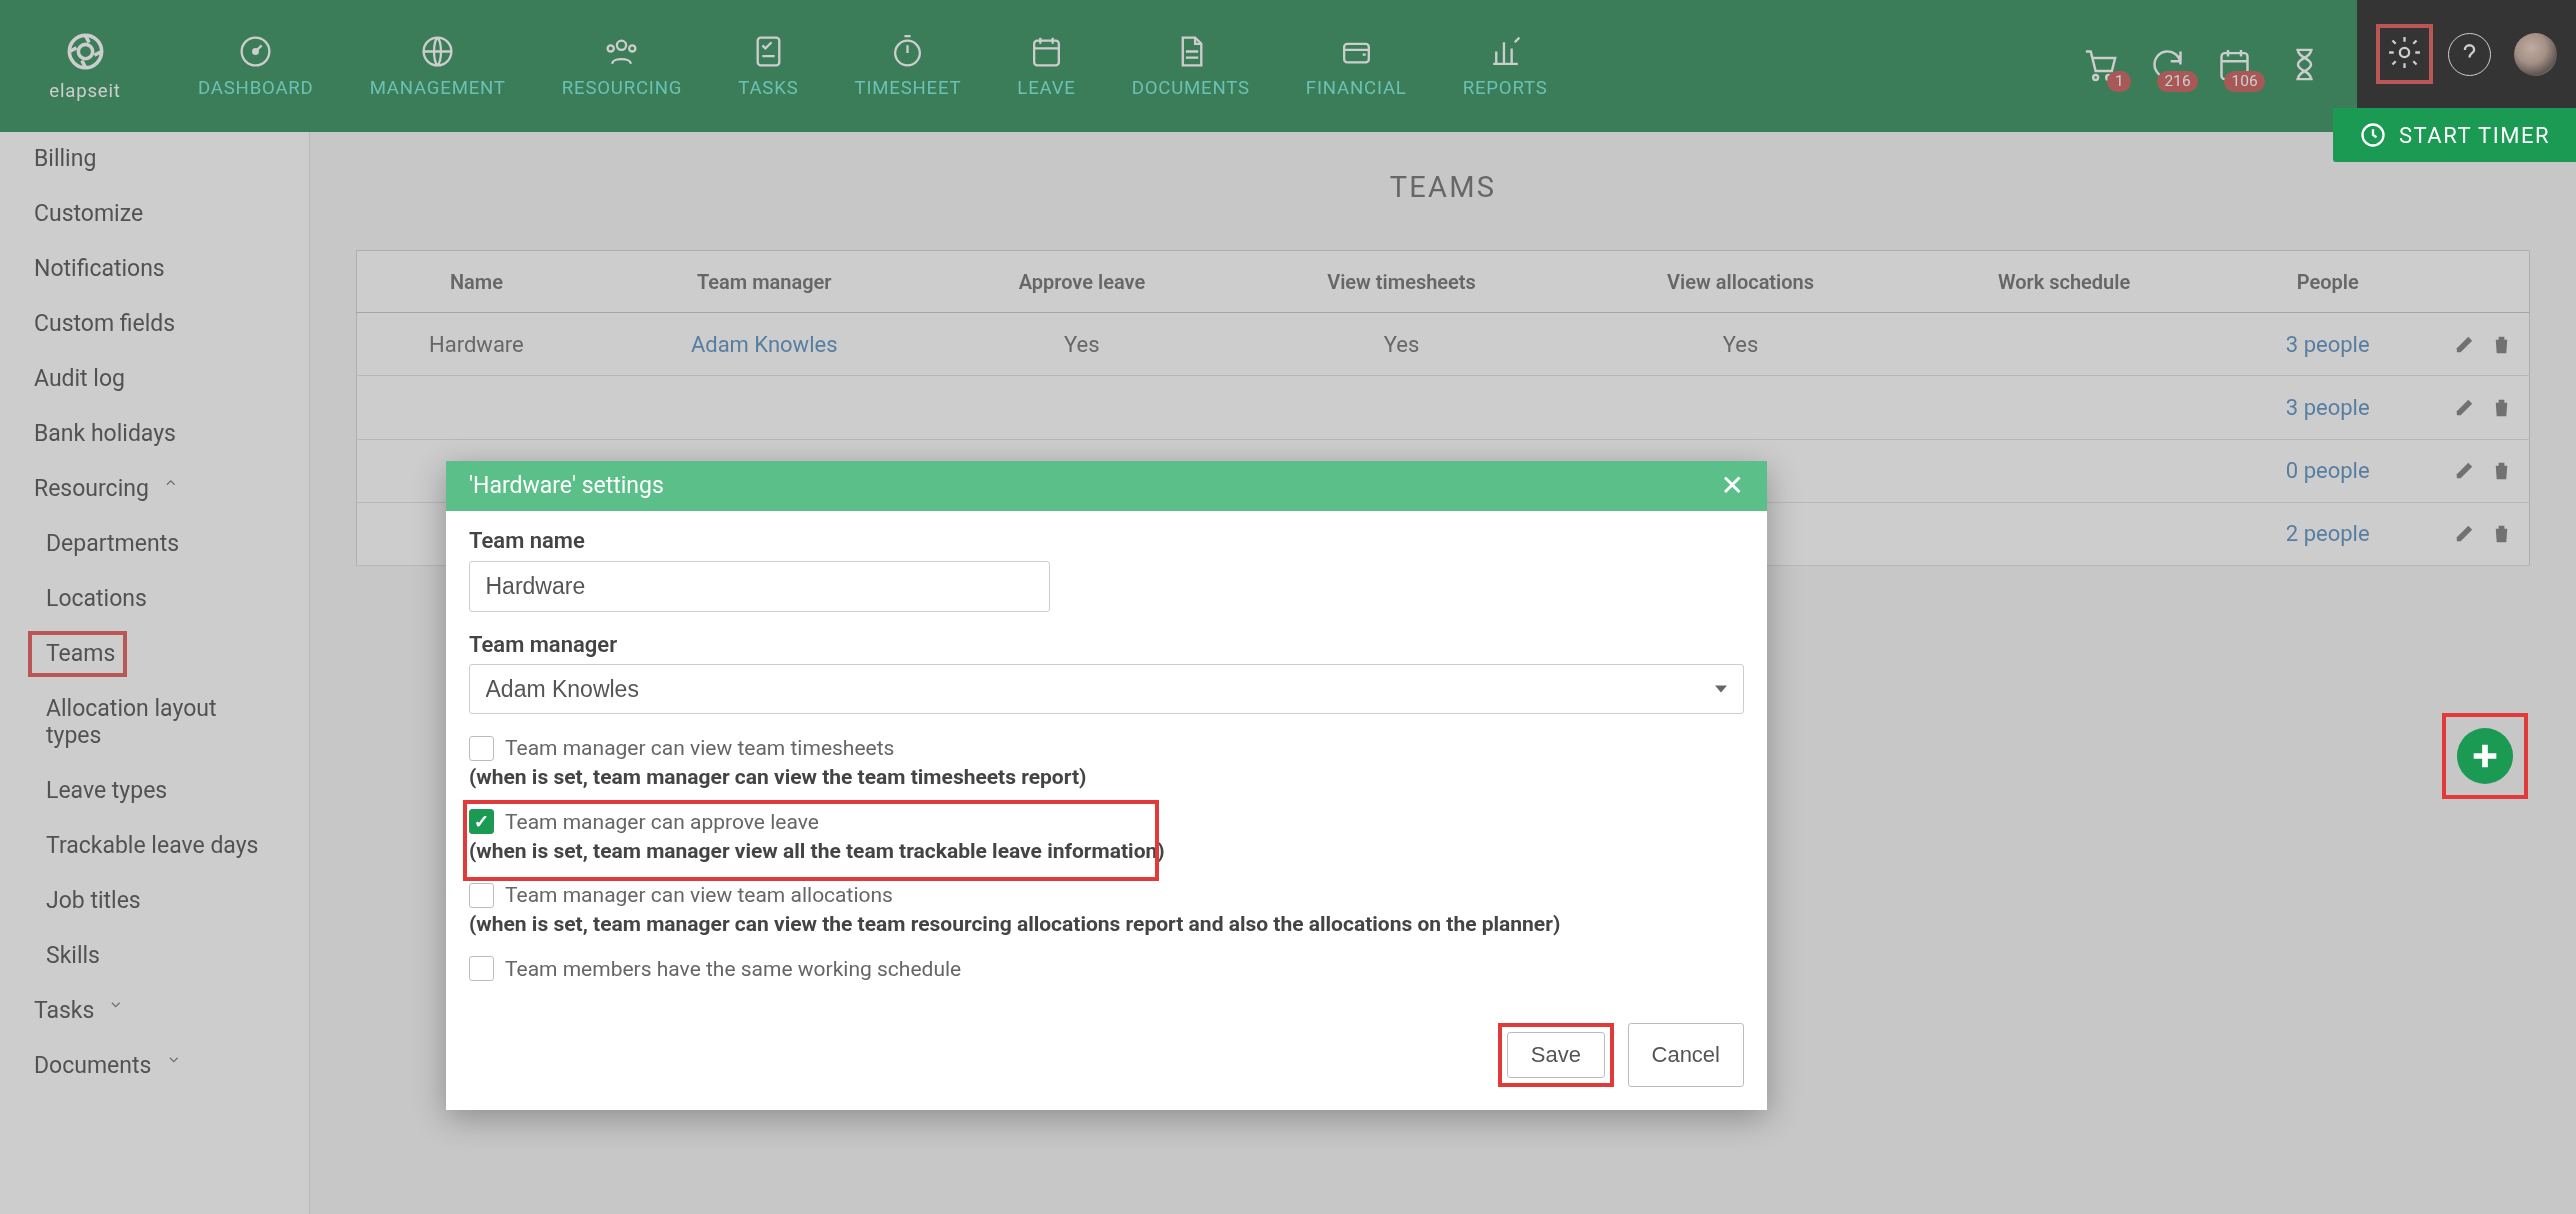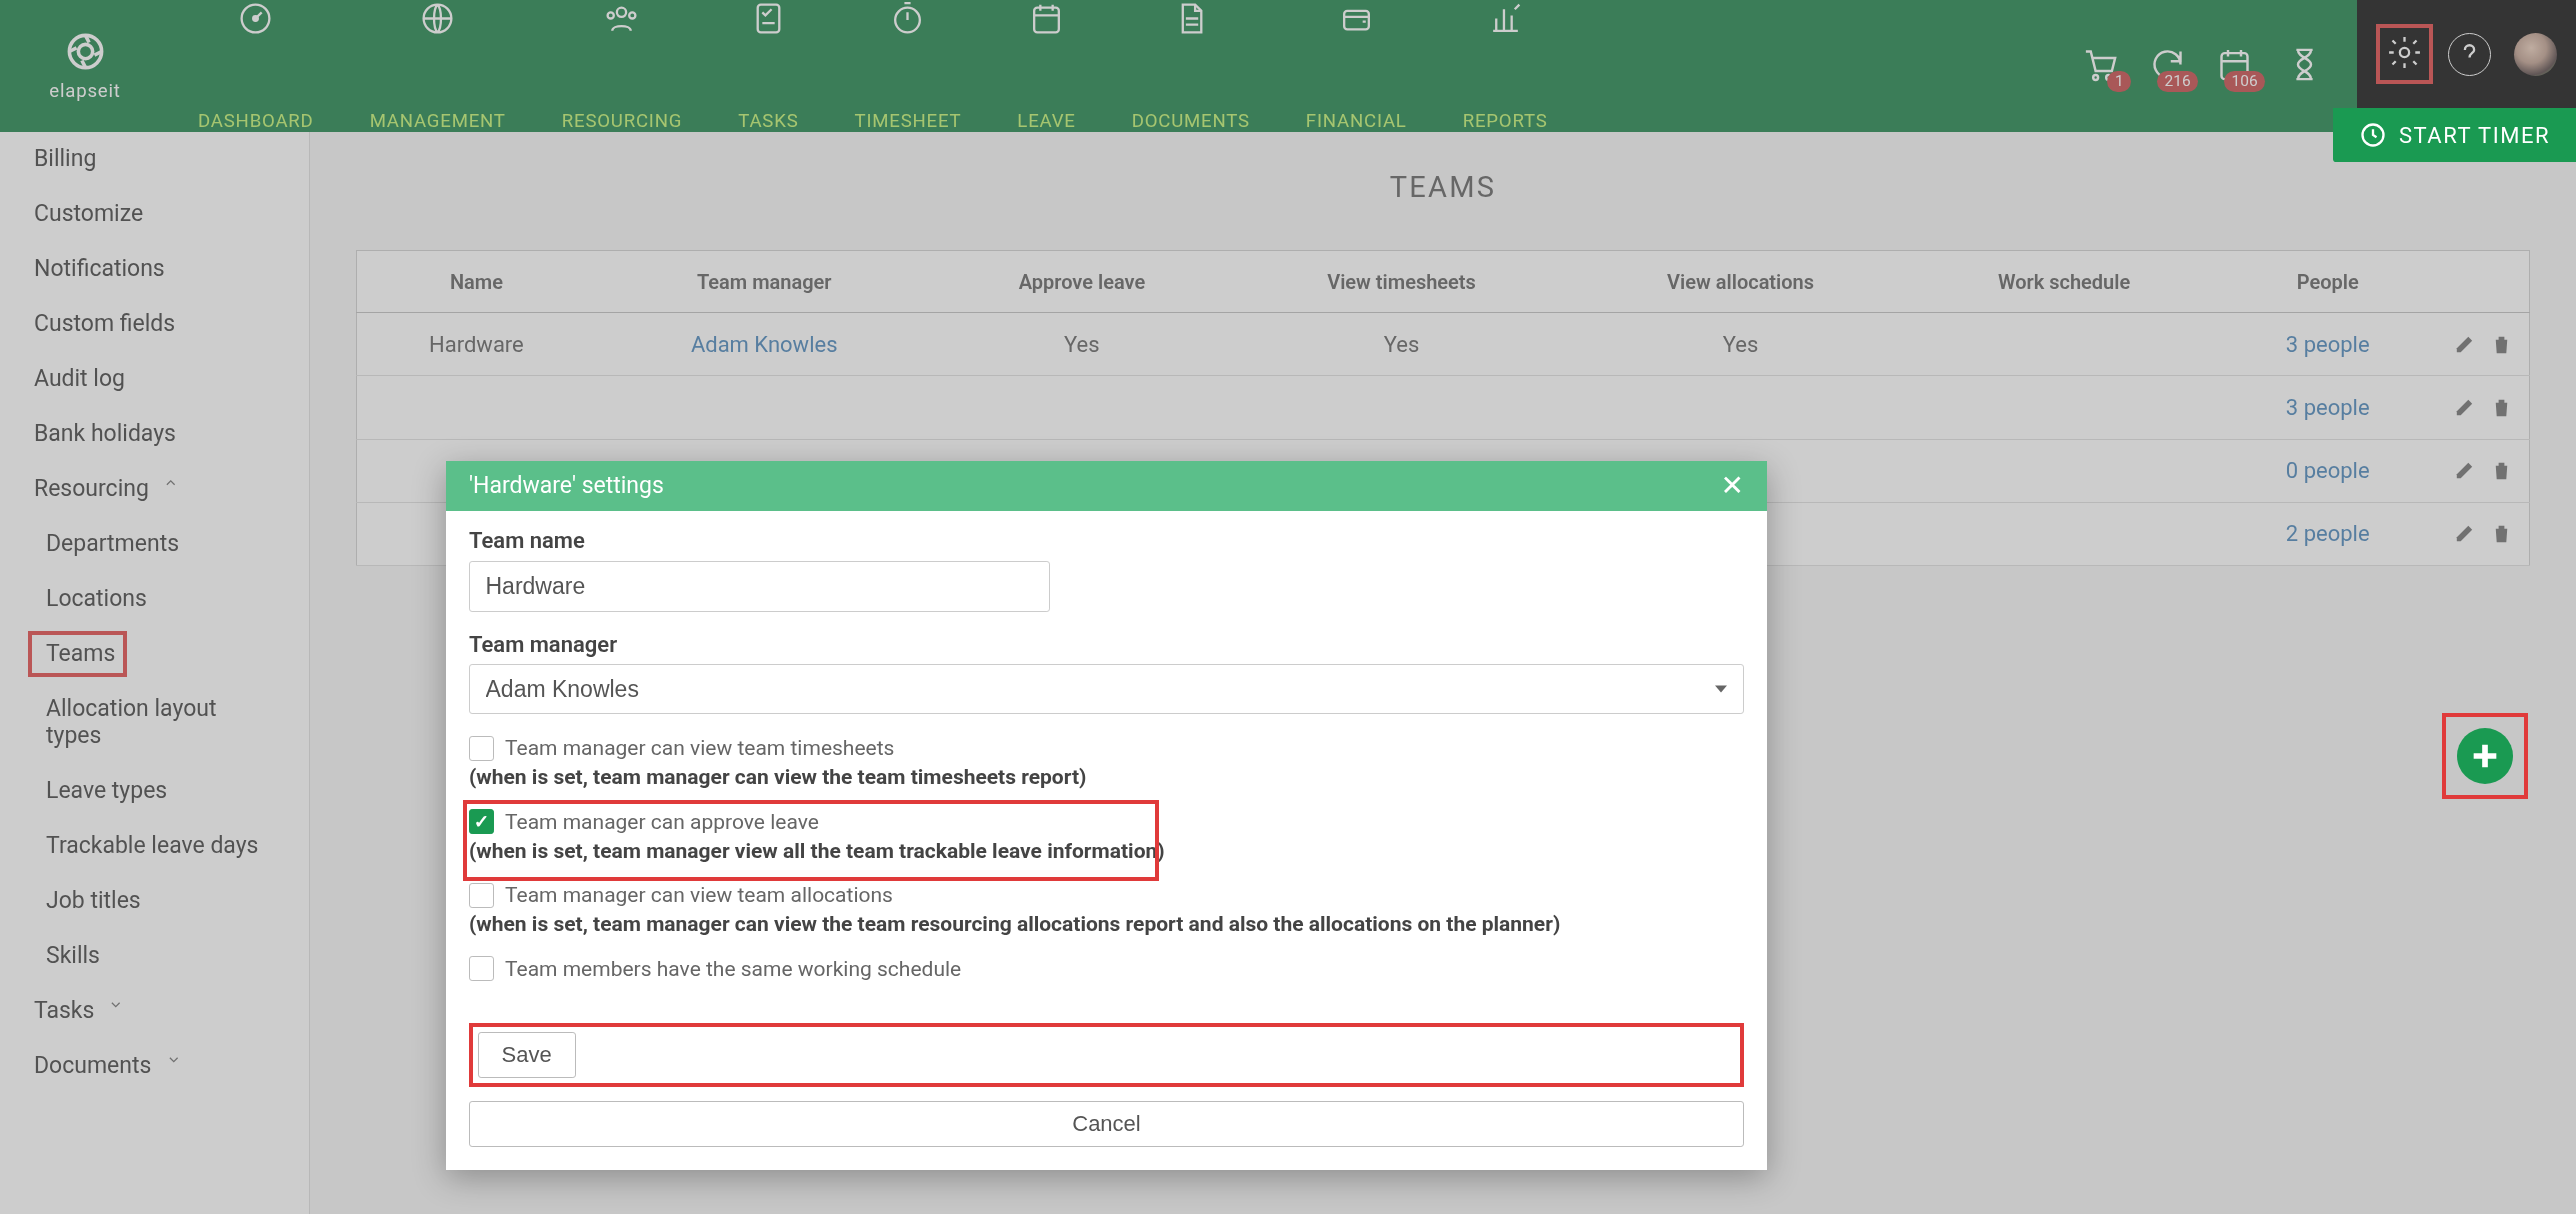--- a/index.html
+++ b/index.html
@@ -7,21 +7,21 @@
 
 
 .page-overlay { position: absolute; inset: 0; background: rgba(130,130,130,0.4); z-index: 5; pointer-events: none; }
 
 
 .topnav { position: relative; display: flex; align-items: stretch; height: 132px; background: #0d7a3c; color: #fff; z-index: 3; }
 .brand { display:flex; flex-direction:column; align-items:center; justify-content:center; width: 170px; color:#fff; }
 .brand svg { width:43px; height:43px; }
 .brand-text { font-size:18.6px; letter-spacing:0.8px; margin-top:6.2px;}
 .nav-items { display:flex; align-items:stretch; }
-.nav-item { display:flex; flex-direction:column; align-items:center; justify-content:space-between; padding: 0 28px; color:#bef264; font-size:18.6px; letter-spacing:0.8px; cursor:pointer; }
+.nav-item { display:flex; flex-direction:column; align-items:center; justify-content:center; padding: 0 28px; color:#5eead4; font-size:18.6px; letter-spacing:0.8px; cursor:pointer; }
 .nav-item svg { width:37px; height:37px; margin-bottom:7.7px; stroke:#fff; fill:none; stroke-width:1.5; }
 .nav-right { margin-left:auto; display:flex; align-items:center; padding-right:15.5px; }
 .badge-wrap { position:relative; margin: 0 14px; }
 .badge-wrap svg { width:39px; height:39px; stroke:#fff; fill:none; stroke-width:1.5;}
 .badge { position:absolute; bottom:-4.6px; right:-11px; background:#c43c3c; color:#fff; border-radius:15.5px; font-size:15.5px; padding:1.5px 7.7px; min-width:23px; text-align:center;}
 .hourglass { margin: 0 17px; }
 
 .dark-section { background:#000; height:108px; display:flex; align-items:center; padding: 0 18.6px; position:relative; z-index:20; }
 .gear-highlight { border: 4.6px solid #e03a3a; padding:6.2px; display:flex; align-items:center; justify-content:center;}
 .gear-highlight svg, .help-btn svg { width:37px; height:37px; stroke:#fff; fill:none; stroke-width:1.5;}
@@ -67,21 +67,21 @@
 .form-select { width:100%; padding:11px 39px 11px 15.5px; font-size:23px; border:0.8px solid #ccc; border-radius:3.1px; background:#fff; color:#555; appearance:none;}
 .form-select-wrap::after { content:''; position:absolute; right:17px; top:50%; width:0; height:0; border-left:6.2px solid transparent; border-right:6.2px solid transparent; border-top:7.7px solid #666; transform:translateY(-50%); pointer-events:none;}
 .form-row { margin-bottom:20px; }
 .check-row { display:flex; align-items:flex-start; gap:11px; font-size:21px; color:#666; line-height:1.4; }
 .check-box { width:25px; height:25px; border:1.5px solid #bbb; border-radius:3.1px; flex-shrink:0; display:flex; align-items:center; justify-content:center; cursor:pointer; margin-top:1.5px;}
 .check-box.checked { background:#1a9a52; border-color:#1a9a52;}
 .check-box.checked::after { content:'✓'; color:#fff; font-size:18.6px; font-weight:bold;}
 .check-sub { font-size:21px; font-weight:700; color:#444; margin-top:1.5px; margin-left:0;}
 .check-block { margin-bottom:18.6px; position:relative;}
 .check-block .hl { position:absolute; left:-6.2px; top:-7.7px; width:696px; height:81px; border:4.6px solid #e03a3a; pointer-events:none;}
-.modal-footer { padding: 15.5px 23px 23px; display:flex; justify-content:flex-end; gap:14px;flex-direction:column;}
+.modal-footer { padding: 15.5px 23px 23px; display:flex; justify-content:flex-end; gap:14px;}
 .btn { padding:9.3px 23px; font-size:22px; border:0.8px solid #bbb; background:#fff; border-radius:3.1px; cursor:pointer; color:#555;}
 .save-hl { border:4.6px solid #e03a3a; padding:4.6px; display:inline-block;}
 </style>
 </head>
 <body>
 
 <div class="topnav">
   <div class="brand">
     <svg viewBox="0 0 24 24">
         <circle cx="12" cy="12" r="9" stroke="#fff" fill="none" stroke-width="2"></circle>

